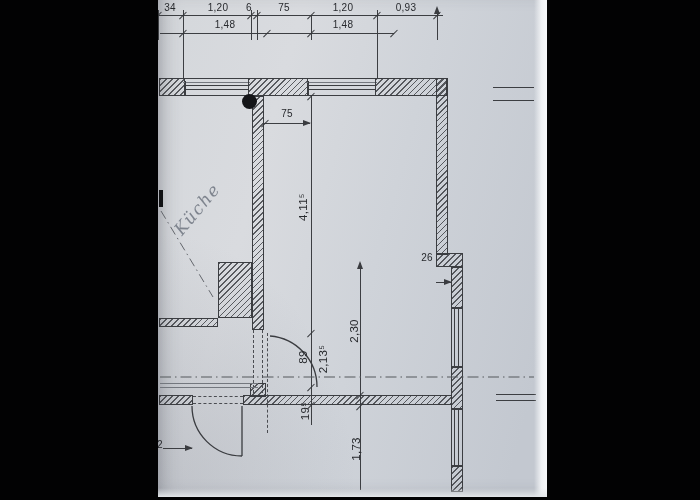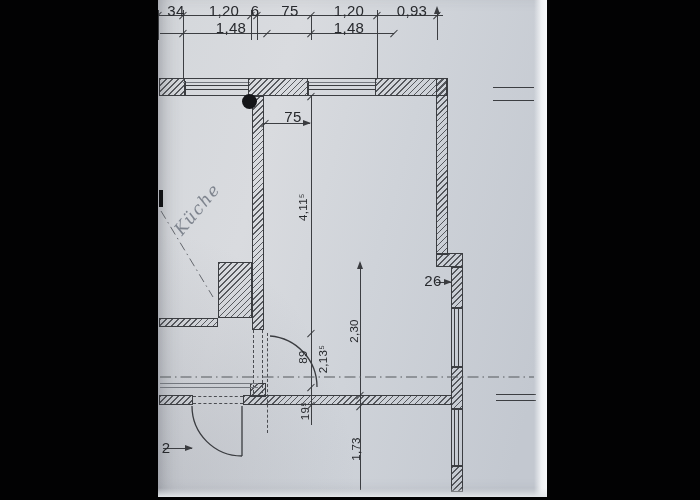--- a/index.html
+++ b/index.html
@@ -15,22 +15,22 @@
   .edge-bottom{position:absolute;left:158px;top:488px;width:389px;height:9px;
          background:linear-gradient(180deg,rgba(230,232,236,0),#e4e7ea);}
   .bar{position:absolute;background:#020203;z-index:6;}
   .bar.left{left:0;top:0;width:158px;height:500px;}
   .bar.right{left:547px;top:0;width:153px;height:500px;}
   .bar.bottom{left:0;top:497px;width:700px;height:3px;}
   .ln{position:absolute;background:#3c3e42;}
   .ln.soft{background:#73777e;}
   .hatch{position:absolute;border:1px solid #3b3d41;box-sizing:border-box;
          background:repeating-linear-gradient(135deg,rgba(56,58,63,.8) 0 1px,rgba(0,0,0,0) 1px 4.2px);}
-  .lbl{position:absolute;color:#27292d;font-size:15px;letter-spacing:.3px;
-       transform:translateX(-50%);white-space:nowrap;z-index:3;margin-left:6px;}
+  .lbl{position:absolute;color:#27292d;font-size:10px;letter-spacing:.3px;
+       transform:translateX(-50%);white-space:nowrap;z-index:3;}
   .rlbl{position:absolute;color:#27292d;font-size:11.5px;letter-spacing:.3px;
        transform:translate(-50%,-50%) rotate(-90deg);white-space:nowrap;z-index:3;}
   .slash{position:absolute;width:10px;height:1.2px;background:#34363a;transform:rotate(-45deg);z-index:2;}
   .vtick{position:absolute;width:1px;background:#3c3e42;}
   .dashv{position:absolute;width:0;border-left:1.1px dashed #4a4c51;}
   .dashh{position:absolute;height:0;border-top:1.1px dashed #4a4c51;}
   .arr-r{position:absolute;width:0;height:0;border-top:3px solid transparent;
          border-bottom:3px solid transparent;border-left:8px solid #3a3c40;}
   .arr-u{position:absolute;width:0;height:0;border-left:3px solid transparent;
          border-right:3px solid transparent;border-bottom:8px solid #3a3c40;}
@@ -154,21 +154,21 @@
   <span class="rlbl" style="left:323px;top:359px;">2,13⁵</span>
   <span class="rlbl" style="left:305px;top:411px;">19⁵</span>
 
   <div class="ln" style="left:360px;top:263px;width:1px;height:227px;"></div>
   <div class="arr-u" style="left:357px;top:261px;"></div>
   <div class="slash" style="left:355px;top:395px;"></div>
   <div class="slash" style="left:355px;top:406px;"></div>
   <span class="rlbl" style="left:354px;top:331px;">2,30</span>
   <span class="rlbl" style="left:356px;top:449px;">1,73</span>
 
-  <span class="lbl" style="left:427px;top:272px;">26</span>
+  <span class="lbl" style="left:427px;top:252px;">26</span>
   <div class="ln" style="left:436px;top:282px;width:15px;height:1px;"></div>
   <div class="arr-r" style="left:444px;top:279px;"></div>
 
   <span class="lbl" style="left:160px;top:439px;">2</span>
   <div class="ln" style="left:163px;top:448px;width:29px;height:1px;"></div>
   <div class="arr-r" style="left:185px;top:445px;"></div>
 
   <span class="kueche" style="left:197px;top:209px;">Küche</span>
 
   <div class="ln" style="left:159px;top:190px;width:4px;height:17px;background:#101114;"></div>

